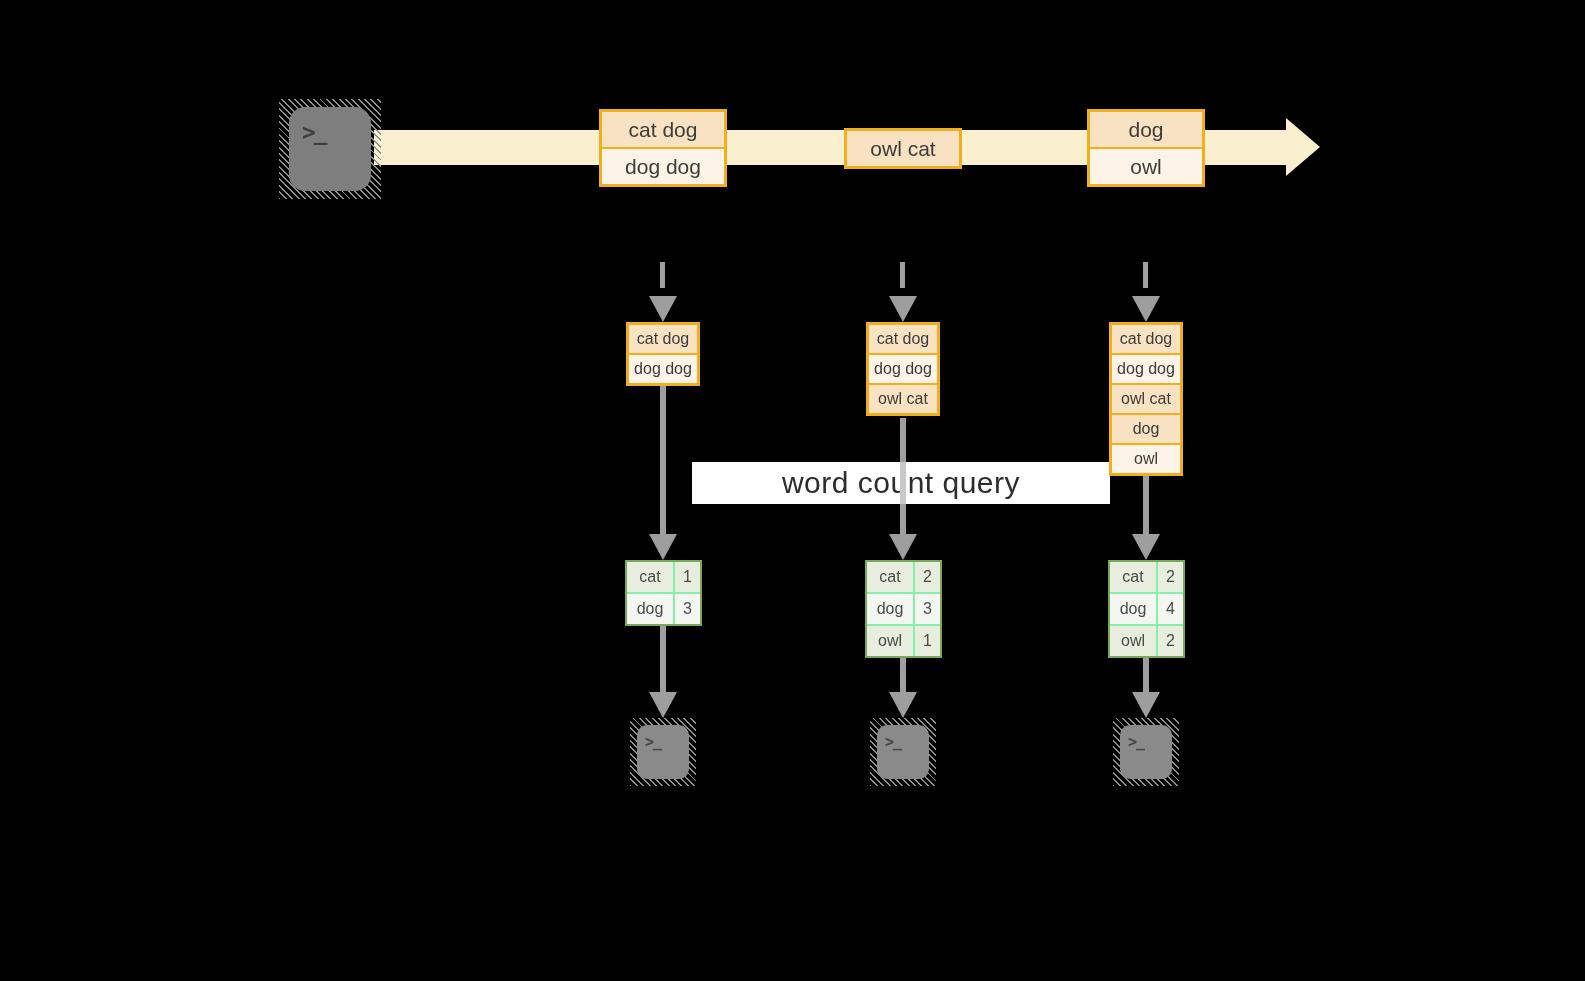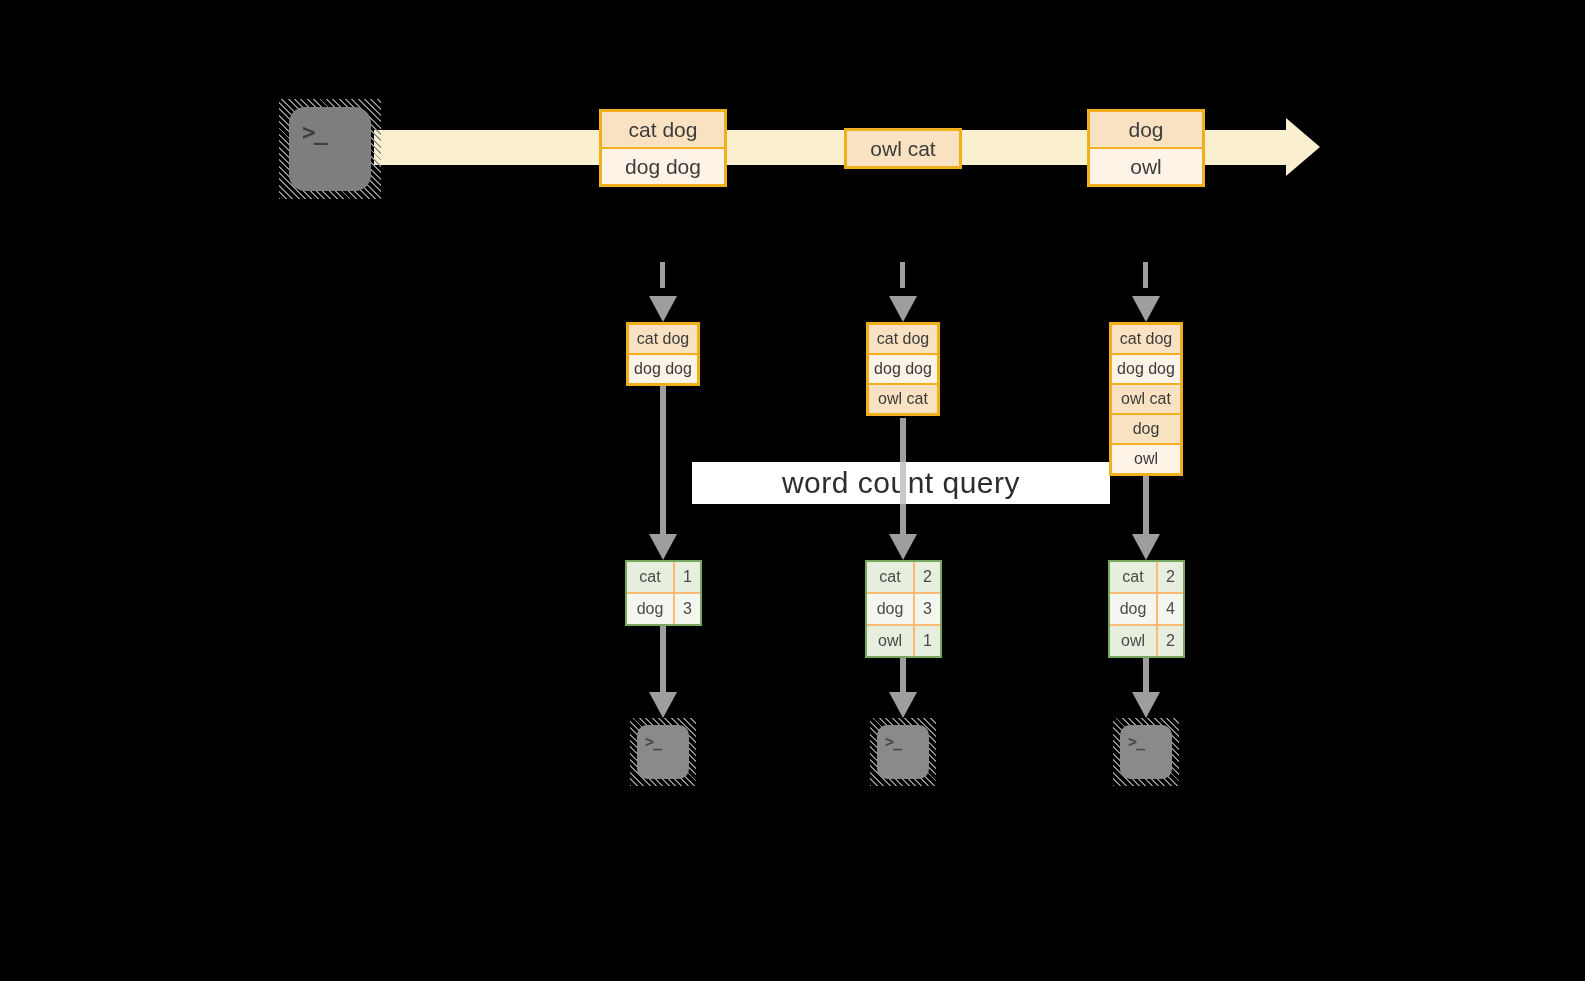--- a/index.html
+++ b/index.html
@@ -46,21 +46,21 @@
   .v-head  { position:absolute; width:0; height:0; z-index:1;
              border-top:26px solid #9e9e9e; border-left:14px solid transparent; border-right:14px solid transparent; }
 
   
   .banner { position:absolute; left:692px; top:462px; width:418px; height:42px; background:#ffffff; z-index:5;
             display:flex; align-items:center; justify-content:center; font-size:30px; color:#2d2d2d; letter-spacing:0.5px; }
   .banner-line { position:absolute; left:900px; top:462px; width:6px; height:42px; background:#c9c9c9; z-index:6; }
 
   
   .counts { position:absolute; display:grid; grid-template-columns:46px 25px; gap:2px;
-            background:#fdba74; border:2px solid #78a85c; z-index:4; }
+            background:#86efac; border:2px solid #78a85c; z-index:4; }
   .count-cell { height:30px; display:flex; align-items:center; justify-content:center;
                 font-size:16px; color:#4a4a4a; }
   .g-dark  { background:#e7eedd; }
   .g-light { background:#f4f7f0; }
 </style>
 </head>
 <body>
 
 <div class="canvas">
 

